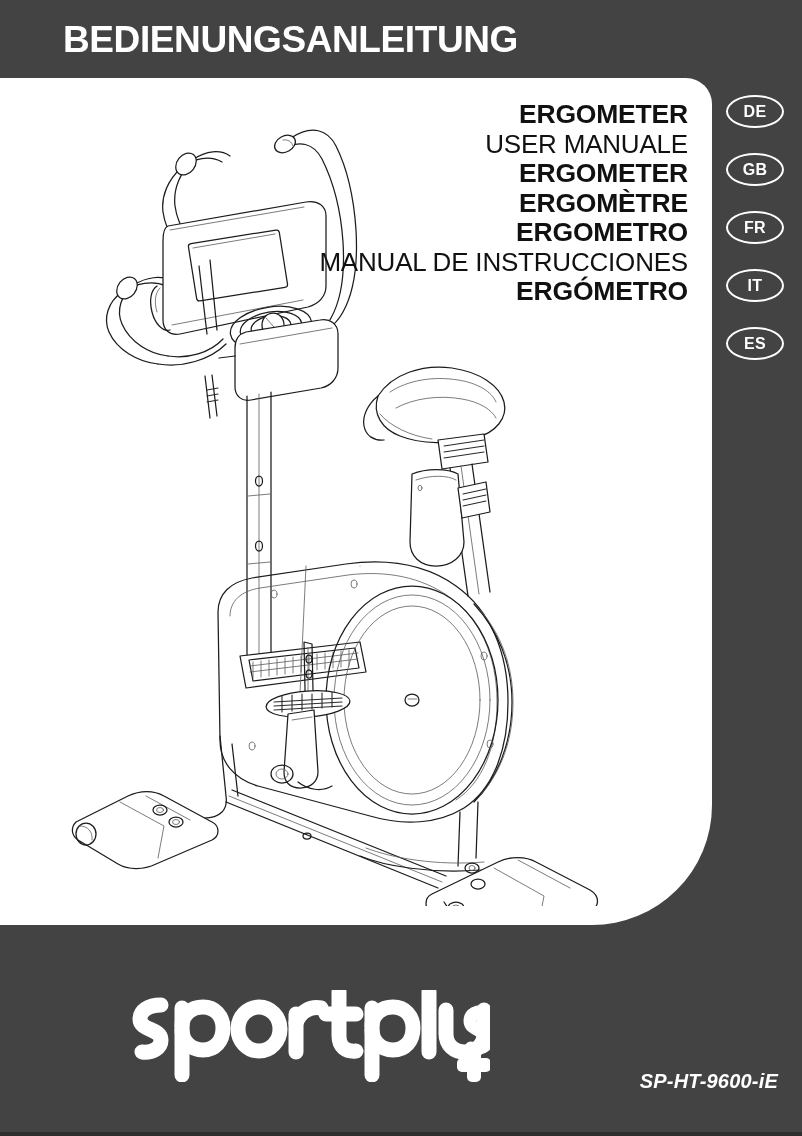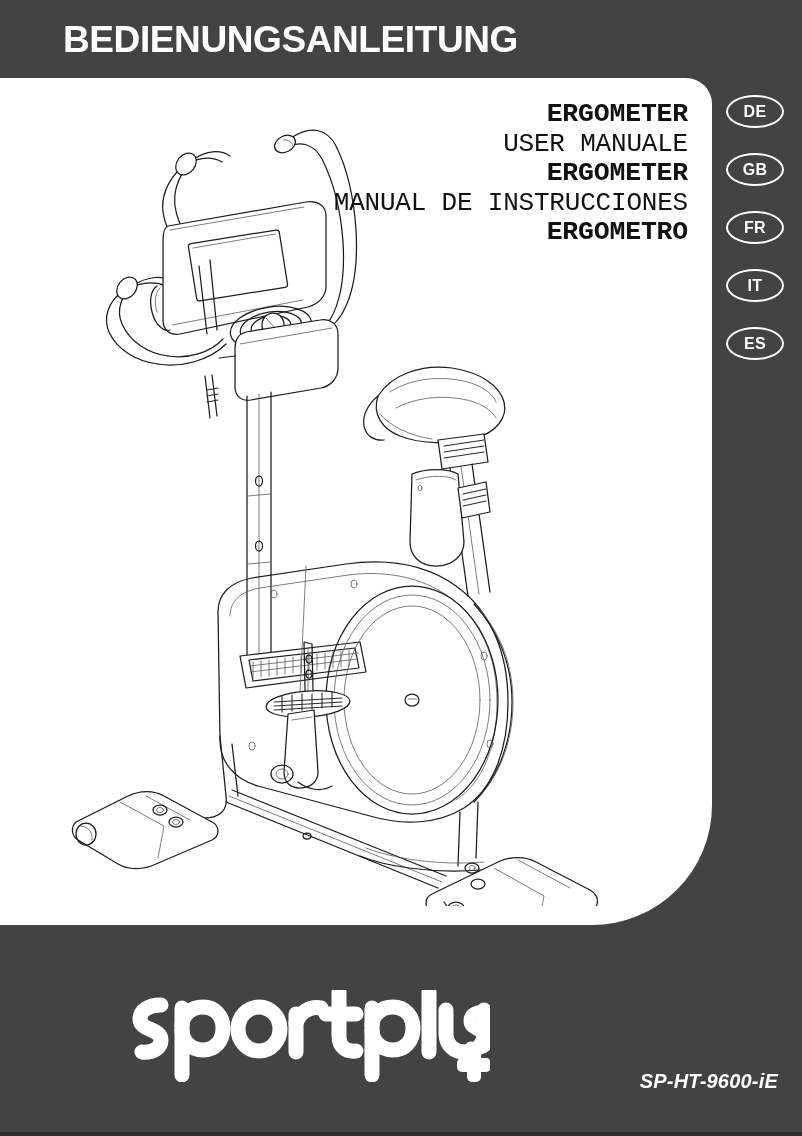--- a/index.html
+++ b/index.html
@@ -43,21 +43,20 @@
     height: 847px;
     background: #ffffff;
     border-top-right-radius: 26px;
     border-bottom-right-radius: 120px;
   }
   .title-block {
     position: absolute;
     left: 112px; top: 100px;
     width: 576px;
     text-align: right;
-    font-family: Liberation Mono, monospace;
   }
   .title-line {
     display: block;
     font-size: 26px;
     line-height: 29.5px;
     color: #111111;
     white-space: nowrap;
     letter-spacing: -0.2px;
   }
   .title-line.product {
@@ -367,22 +366,24 @@
       <ellipse class="ln-thin" cx="192" cy="650" rx="3" ry="4"></ellipse>
       <ellipse class="ln-thin" cx="424" cy="560" rx="3" ry="4"></ellipse>
       <ellipse class="ln-thin" cx="430" cy="648" rx="3" ry="4"></ellipse>
     </svg>
   </div>
 
   <div class="title-block">
     <span class="title-line product">ERGOMETER</span>
     <span class="title-line manual">USER MANUALE</span>
     <span class="title-line product">ERGOMETER</span>
+    <span class="title-line product">ERGOMÈTRE</span>
+    <span class="title-line product">ERGOMETRO</span>
     <span class="title-line manual">MANUAL DE INSTRUCCIONES</span>
-    <span class="title-line product">ERGOMETRO</span>
+    <span class="title-line product">ERGÓMETRO</span>
   </div>
 
   <div class="lang-rail">
     <div class="lang-badge">
       <span>DE</span>
     </div>
     <div class="lang-badge">
       <span>GB</span>
     </div>
     <div class="lang-badge">

